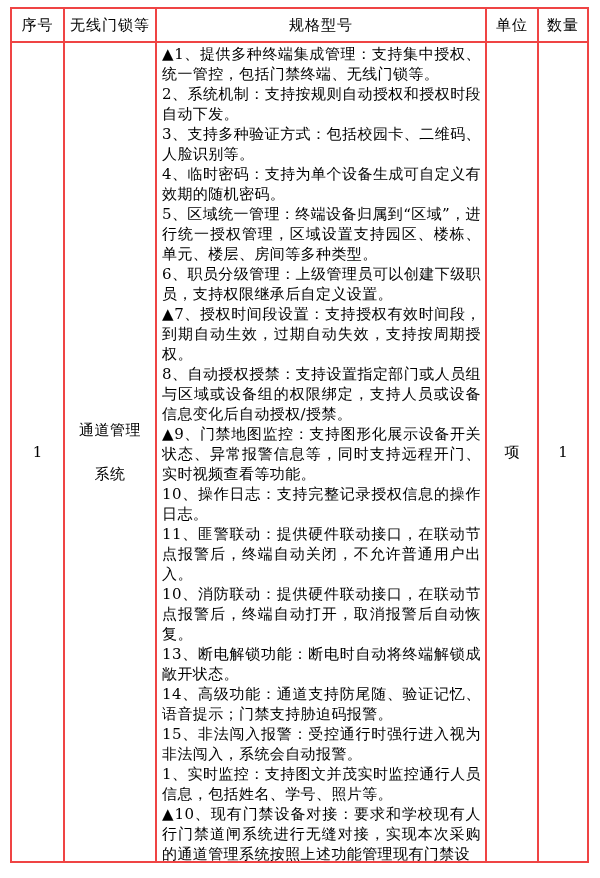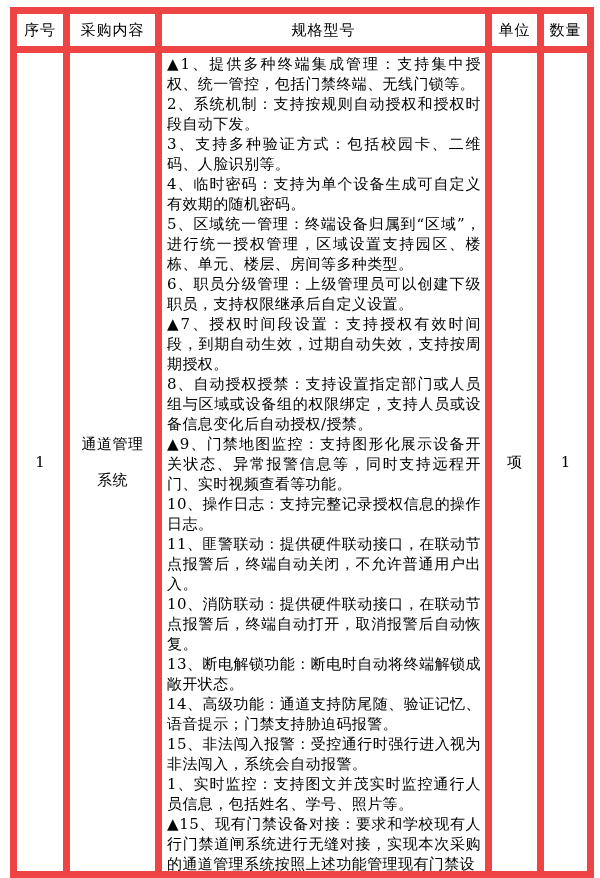--- a/index.html
+++ b/index.html
@@ -24,21 +24,21 @@
     position: absolute;
     left: 10px;
     top: 7px;
     width: 577px;
     border-collapse: collapse;
     table-layout: fixed;
     border: 2px solid #000000;
   }
   .spec-table th,
   .spec-table td {
-    border: 7px solid #ef4444;
+    border: 2px solid #ef4444;
     padding: 0;
     font-weight: normal;
   }
   .spec-table thead th {
     height: 32px;
     font-size: 15px;
     text-align: center;
     vertical-align: middle;
     letter-spacing: 1px;
   }
@@ -60,41 +60,41 @@
     font-size: 15px;
     line-height: 20px;
     text-align: justify;
     text-justify: inter-ideograph;
     letter-spacing: 0.4px;
     word-break: break-all;
   }
   .content-wrap {
     width: 64px;
     margin: 0 auto;
-    line-height: 36px;
+    line-height: 44px;
     text-align: center;
     letter-spacing: 0.5px;
   }
 </style>
 </head>
 <body>
 
 <div class="page">
   <table class="spec-table">
     <colgroup>
       <col style="width:53px">
       <col style="width:92px">
       <col style="width:330px">
       <col style="width:52px">
       <col style="width:50px">
     </colgroup>
     <thead>
       <tr>
         <th>序号</th>
-        <th>采购内容</th>
+        <th>无线门锁等</th>
         <th>规格型号</th>
         <th>单位</th>
         <th>数量</th>
       </tr>
     </thead>
     <tbody>
       <tr>
         <td>1</td>
         <td>
           <div class="content-wrap">通道管理系统</div>
@@ -110,21 +110,21 @@
               <div class="spec-item">▲7、授权时间段设置：支持授权有效时间段，到期自动生效，过期自动失效，支持按周期授权。</div>
               <div class="spec-item">8、自动授权授禁：支持设置指定部门或人员组与区域或设备组的权限绑定，支持人员或设备信息变化后自动授权/授禁。</div>
               <div class="spec-item">▲9、门禁地图监控：支持图形化展示设备开关状态、异常报警信息等，同时支持远程开门、实时视频查看等功能。</div>
               <div class="spec-item">10、操作日志：支持完整记录授权信息的操作日志。</div>
               <div class="spec-item">11、匪警联动：提供硬件联动接口，在联动节点报警后，终端自动关闭，不允许普通用户出入。</div>
               <div class="spec-item">10、消防联动：提供硬件联动接口，在联动节点报警后，终端自动打开，取消报警后自动恢复。</div>
               <div class="spec-item">13、断电解锁功能：断电时自动将终端解锁成敞开状态。</div>
               <div class="spec-item">14、高级功能：通道支持防尾随、验证记忆、语音提示；门禁支持胁迫码报警。</div>
               <div class="spec-item">15、非法闯入报警：受控通行时强行进入视为非法闯入，系统会自动报警。</div>
               <div class="spec-item">1、实时监控：支持图文并茂实时监控通行人员信息，包括姓名、学号、照片等。</div>
-              <div class="spec-item">▲15、现有门禁设备对接：要求和学校现有人行门禁道闸系统进行无缝对接，实现本次采购的通道管理系统按照上述功能管理现有门禁设</div>
+              <div class="spec-item">▲10、现有门禁设备对接：要求和学校现有人行门禁道闸系统进行无缝对接，实现本次采购的通道管理系统按照上述功能管理现有门禁设</div>
             </div>
         </td>
         <td>项</td>
         <td>1</td>
       </tr>
     </tbody>
   </table>
 </div>
 
 </body></html>

